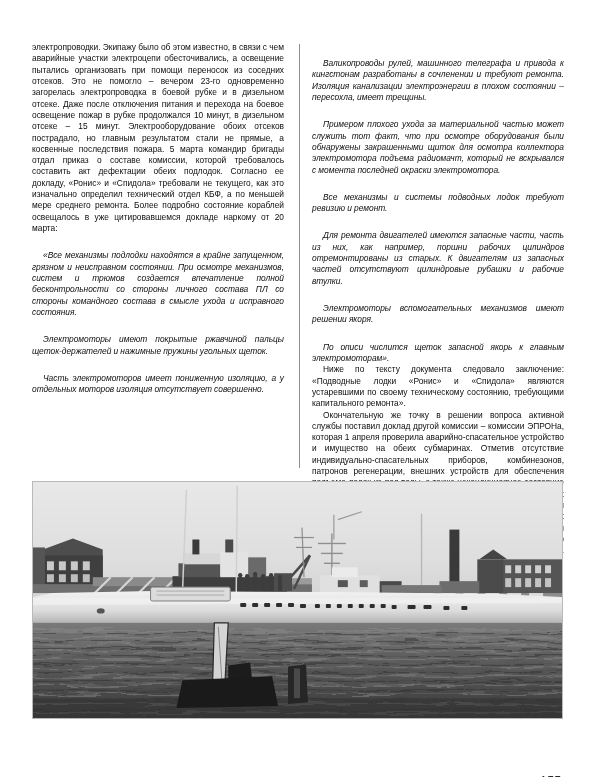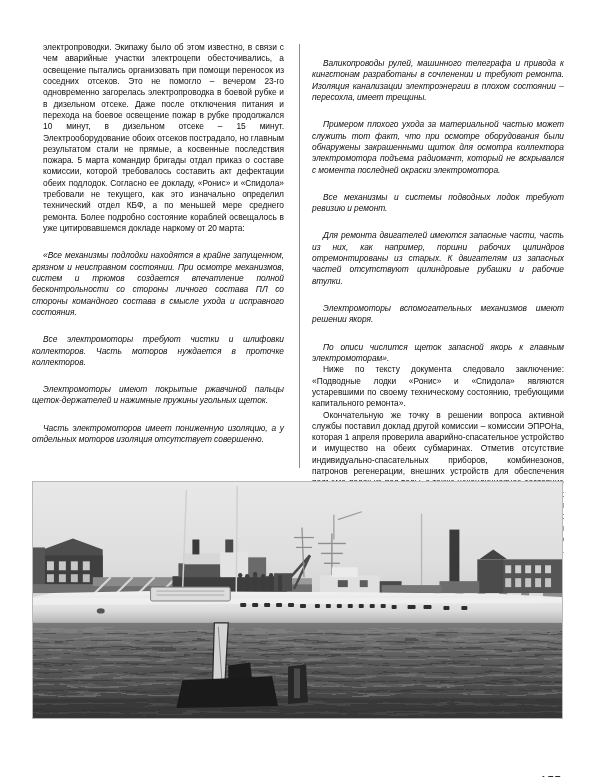--- a/index.html
+++ b/index.html
@@ -53,21 +53,20 @@
     font-size: 8.4px;
     line-height: 11.32px;
     text-align: justify;
     text-indent: 11px;
     letter-spacing: -0.02px;
     word-spacing: -0.1px;
     color: #0d0d0d;
   }
   p.para.noindent {
     text-indent: 0;
-    margin-left: 11px;
   }
   p.para.italic {
     font-style: italic;
     margin-top: 16px;
   }
 
   
   .figure {
     position: absolute;
     left: 32px;
@@ -114,21 +113,20 @@
 </head>
 <body>
 
 <div class="page">
 
   <div class="columns">
 
     <div class="col">
       <p class="para noindent">электропроводки. Экипажу было об этом известно, в связи с чем аварийные участки электроцепи обесточивались, а освещение пытались организовать при помощи переносок из соседних отсеков. Это не помогло – вечером 23-го одновременно загорелась электропроводка в боевой рубке и в дизельном отсеке. Даже после отключения питания и перехода на боевое освещение пожар в рубке продолжался 10 минут, в дизельном отсеке – 15 минут. Электрооборудование обоих отсеков пострадало, но главным результатом стали не прямые, а косвенные последствия пожара. 5 марта командир бригады отдал приказ о составе комиссии, которой требовалось составить акт дефектации обеих подлодок. Согласно ее докладу, «Ронис» и «Спидола» требовали не текущего, как это изначально определил технический отдел КБФ, а по меньшей мере среднего ремонта. Более подробно состояние кораблей освещалось в уже цитировавшемся докладе наркому от 20 марта:</p>
       <p class="para italic">«Все механизмы подлодки находятся в крайне запущенном, грязном и неисправном состоянии. При осмотре механизмов, систем и трюмов создается впечатление полной бесконтрольности со стороны личного состава ПЛ со стороны командного состава в смысле ухода и исправного состояния.</p>
-      <p class="para italic">Все электромоторы требуют чистки и шлифовки коллекторов. Часть моторов нуждается в проточке коллекторов.</p>
       <p class="para italic">Электромоторы имеют покрытые ржавчиной пальцы щеток-держателей и нажимные пружины угольных щеток.</p>
       <p class="para italic">Часть электромоторов имеет пониженную изоляцию, а у отдельных моторов изоляция отсутствует совершенно.</p>
     </div>
 
     <div class="col">
       <p class="para italic">Валикопроводы рулей, машинного телеграфа и привода к кингстонам разработаны в сочленении и требуют ремонта. Изоляция канализации электроэнергии в плохом состоянии – пересохла, имеет трещины.</p>
       <p class="para italic">Примером плохого ухода за материальной частью может служить тот факт, что при осмотре оборудования были обнаружены закрашенными щиток для осмотра коллектора электромотора подъема радиомачт, который не вскрывался с момента последней окраски электромотора.</p>
       <p class="para italic">Все механизмы и системы подводных лодок требуют ревизию и ремонт.</p>
       <p class="para italic">Для ремонта двигателей имеются запасные части, часть из них, как например, поршни рабочих цилиндров отремонтированы из старых. К двигателям из запасных частей отсутствуют цилиндровые рубашки и рабочие втулки.</p>
       <p class="para italic">Электромоторы вспомогательных механизмов имеют решении якоря.</p>

